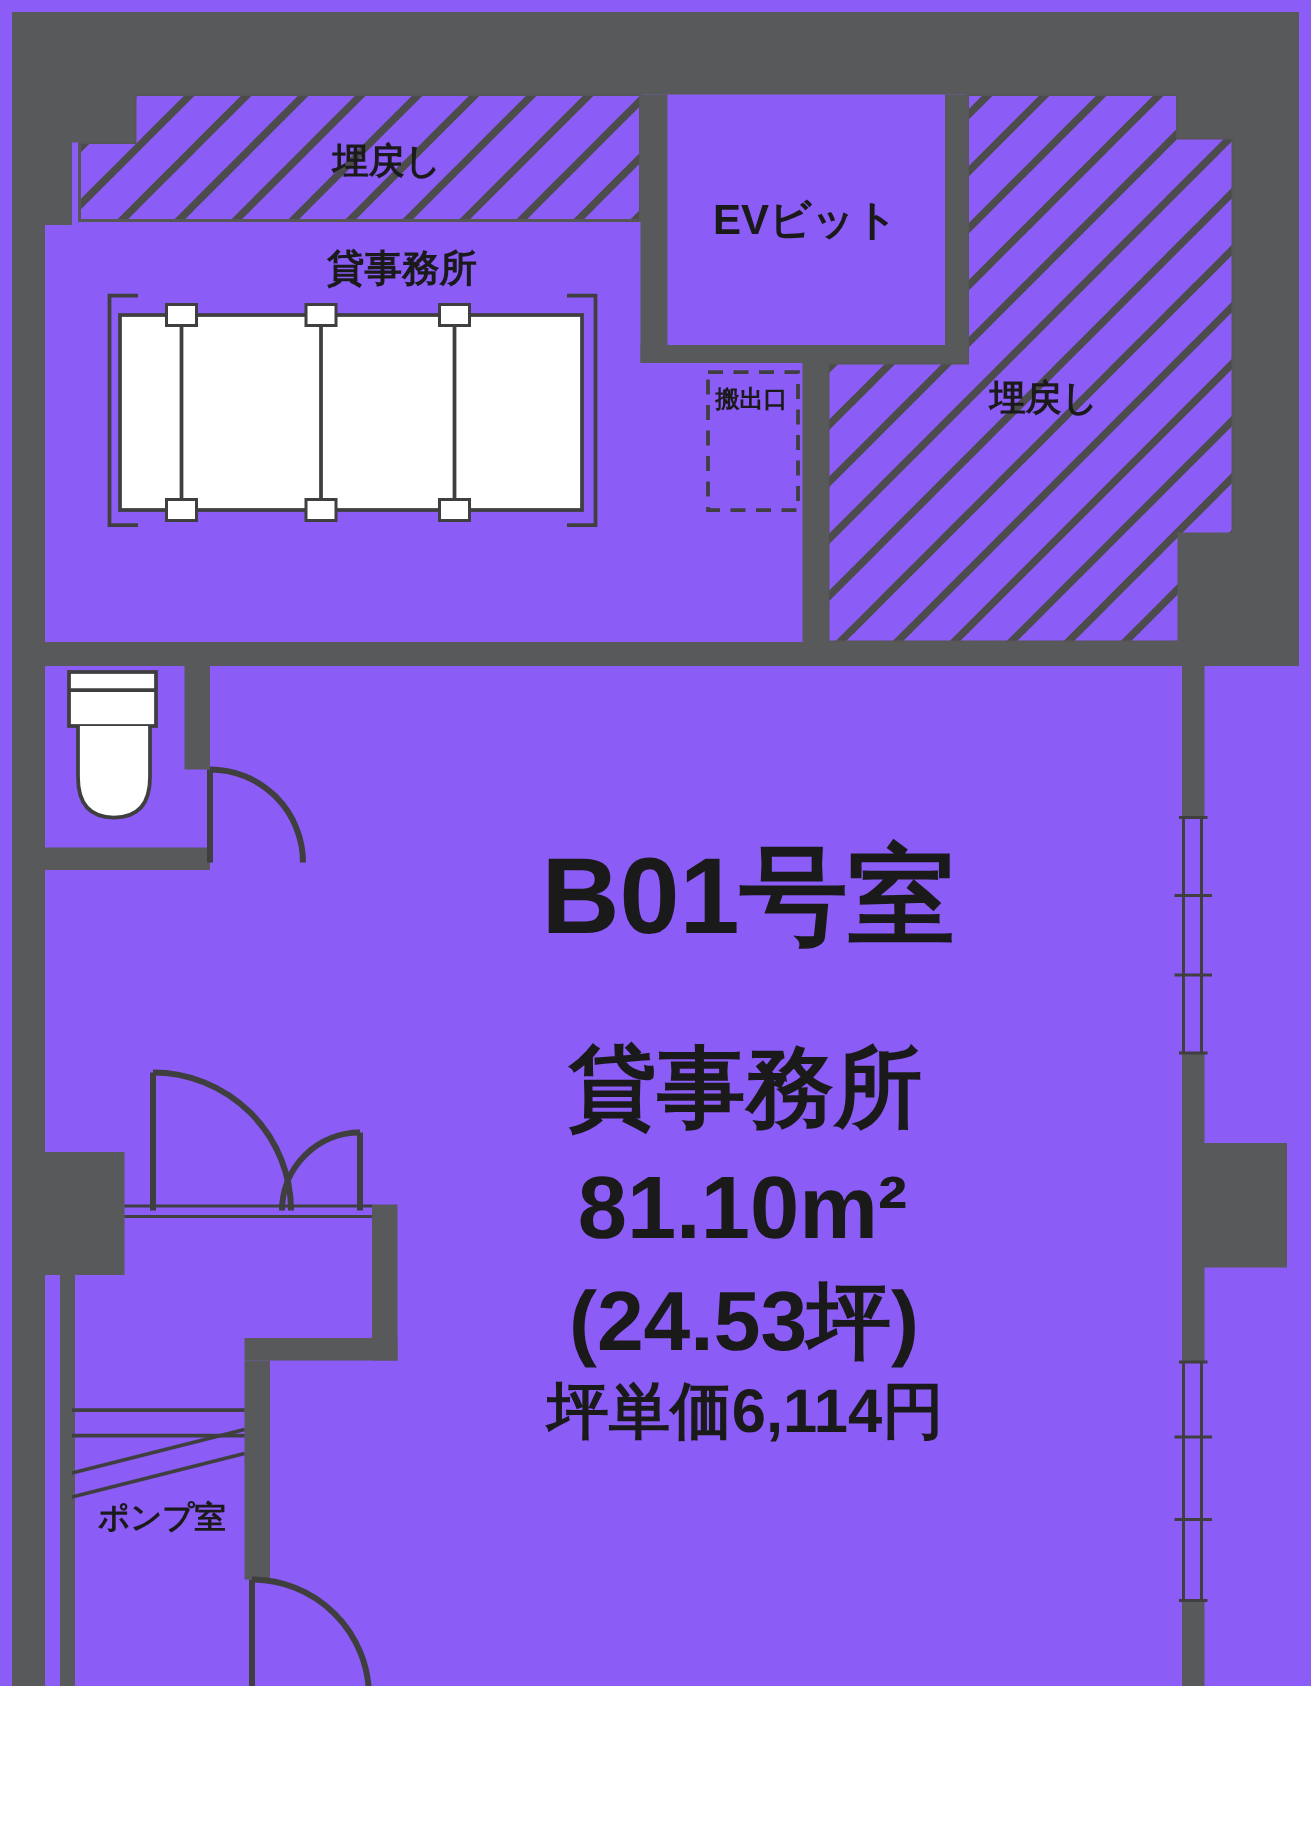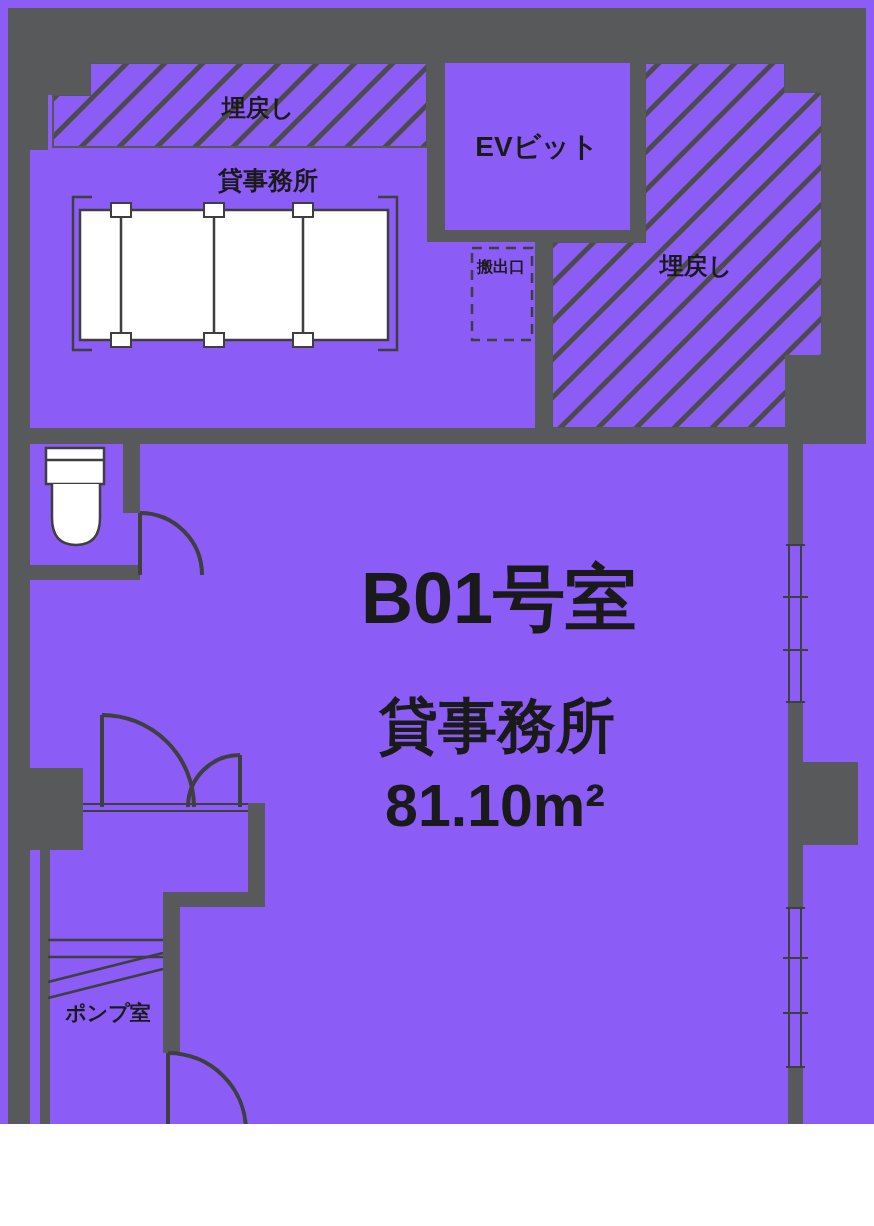--- a/index.html
+++ b/index.html
@@ -157,15 +157,17 @@
 
   <div class="lbl lbl-backfill-top">埋戻し</div>
   <div class="lbl lbl-water-tank">貸事務所</div>
   <div class="lbl lbl-ev-pit">EVビット</div>
   <div class="lbl lbl-hatch-opening">搬出口</div>
   <div class="lbl lbl-backfill-right">埋戻し</div>
 
   <div class="lbl lbl-room-number">B01号室</div>
   <div class="lbl lbl-usage">貸事務所</div>
   <div class="lbl lbl-area-sqm">81.10m²</div>
+  <div class="lbl lbl-area-tsubo">(24.53坪)</div>
+  <div class="lbl lbl-unit-price">坪単価6,114円</div>
   <div class="lbl lbl-pump-room">ポンプ室</div>
 
 </div>
 
 </body></html>

